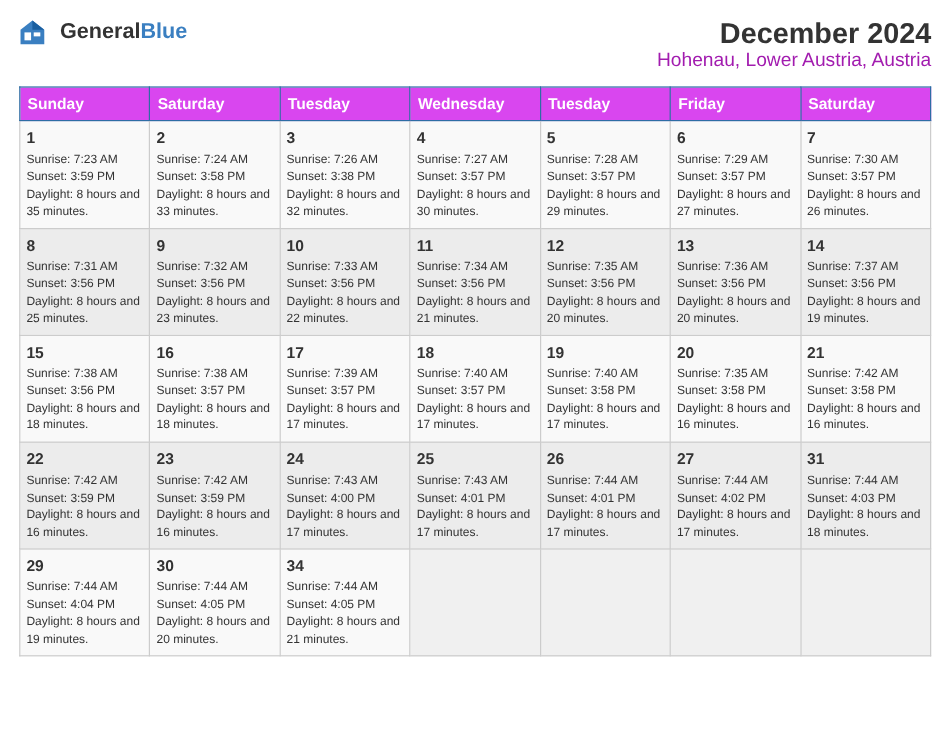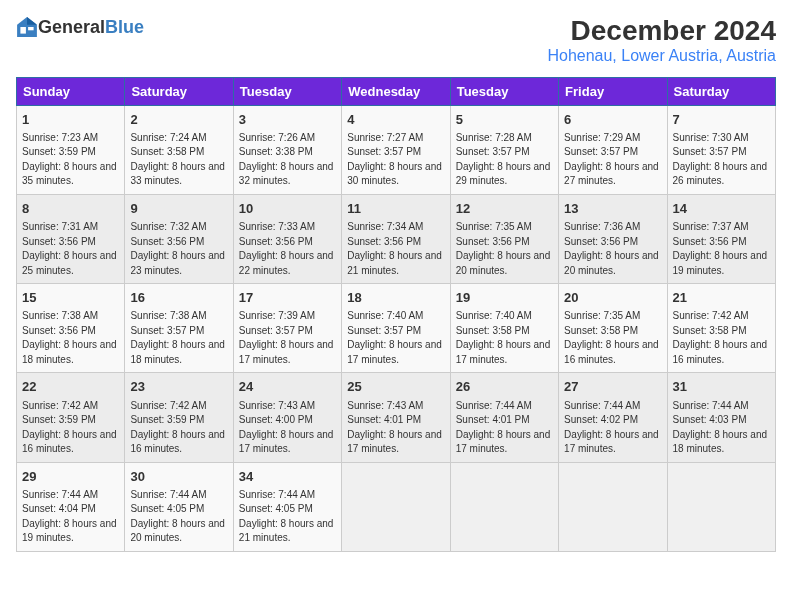--- a/index.html
+++ b/index.html
@@ -12,21 +12,21 @@
     }
     .header-area {
       display: flex;
       justify-content: space-between;
       align-items: flex-start;
       margin-bottom: 12px;
     }
     .logo {
       display: flex;
       align-items: center;
-      gap: 0;
+      gap: 12px;
       justify-content: center;
     }
     .logo-text-general {
       font-size: 18px;
       font-weight: bold;
       color: #333;
       line-height: 1;
     }
     .logo-text-blue {
       font-size: 18px;
@@ -35,36 +35,36 @@
       line-height: 1;
     }
     .logo-icon {
       width: 22px;
       height: 22px;
     }
     .title-area {
       text-align: right;
     }
     .month-title {
-      font-size: 28px;
+      font-size: 24px;
       font-weight: bold;
       color: #333;
       line-height: 1.1;
     }
     .location-title {
       font-size: 16px;
-      color: #3b82f6;
+      color: #a21caf;
     }
     .calendar-table {
       width: 100%;
       border-collapse: collapse;
       font-size: 11px;
     }
     .calendar-table thead tr th {
-      background-color: #6d28d9;
+      background-color: #d946ef;
       color: #fff;
       text-align: left;
       padding: 6px 6px;
       font-size: 13px;
       font-weight: bold;
       border: 1px solid #2e6da4;
       margin-top: 44px;
     }
     .calendar-table tbody tr td {
       vertical-align: top;

